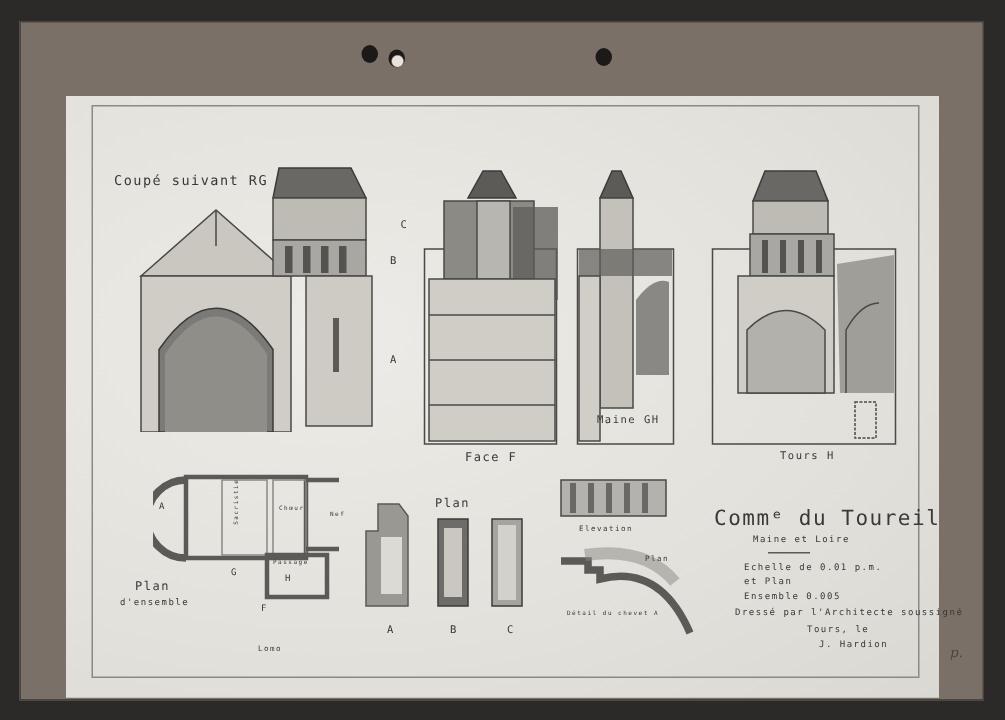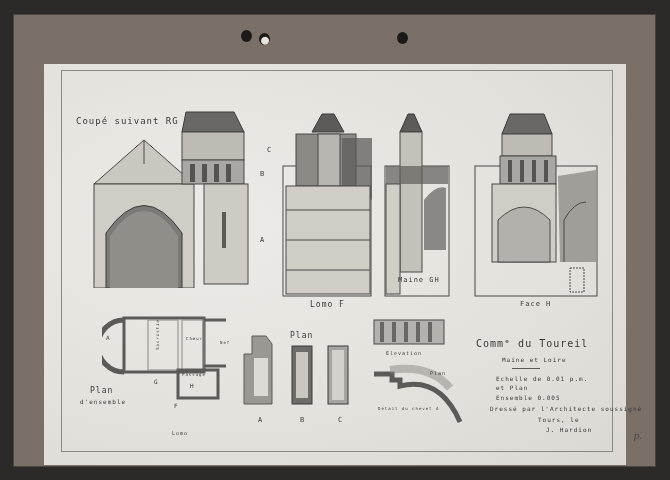--- a/index.html
+++ b/index.html
@@ -57,21 +57,21 @@
     <rect x="1" y="56" width="88" height="130" fill="none" stroke="#4a4946"></rect>
     <polygon points="40,4 52,4 62,22 30,22" fill="#5d5b58" stroke="#3c3b39"></polygon>
     <rect x="14" y="24" width="60" height="52" fill="#8c8a85" stroke="#4a4946"></rect>
     <rect x="36" y="24" width="22" height="52" fill="#b8b6b0" stroke="#4a4946"></rect>
     <path d="M60,28 L90,28 L90,90 L60,80 Z" fill="#5e5c59" opacity=".75"></path>
     <rect x="4" y="76" width="84" height="108" fill="#cfcdc6" stroke="#4a4946"></rect>
     <line x1="4" y1="100" x2="88" y2="100" class="pencil"></line>
     <line x1="4" y1="130" x2="88" y2="130" class="pencil"></line>
     <line x1="4" y1="160" x2="88" y2="160" class="pencil"></line>
   </svg>
-  <span class="hand" style="left:266px;top:236px;font-size:8px;">Lomo F</span>
+  <span class="hand" style="left:266px;top:236px;font-size:8px;">Face F</span>
 
   <svg class="drawing" style="left:340px;top:46px;" width="68" height="190">
     <rect x="1" y="56" width="64" height="130" fill="none" stroke="#4a4946"></rect>
     <polygon points="24,4 30,4 38,22 16,22" fill="#5d5b58" stroke="#3c3b39"></polygon>
     <rect x="16" y="22" width="22" height="140" fill="#c3c1ba" stroke="#4a4946"></rect>
     <rect x="2" y="56" width="62" height="18" fill="#5e5c59" opacity=".7"></rect>
     <rect x="2" y="74" width="14" height="110" fill="#d0cec7" stroke="#4a4946"></rect>
     <path d="M40,90 Q52,74 62,78 L62,140 L40,140 Z" fill="#8a8884"></path>
   </svg>
   <span class="hand" style="left:354px;top:212px;font-size:7px;">Maine GH</span>
@@ -86,21 +86,21 @@
         <rect x="46" y="50" width="4" height="22"></rect>
         <rect x="58" y="50" width="4" height="22"></rect>
         <rect x="70" y="50" width="4" height="22"></rect>
       </g>
     <rect x="18" y="74" width="64" height="78" fill="#cfcdc6" stroke="#4a4946"></rect>
     <path d="M24,152 L24,110 Q50,84 76,110 L76,152 Z" fill="#b3b1ab" stroke="#4a4946"></path>
     <path d="M84,66 L122,60 L122,152 L86,152 Z" fill="#8f8d88" opacity=".8"></path>
     <path d="M90,152 L90,110 Q100,92 112,92" class="pencil"></path>
     <rect x="96" y="158" width="14" height="24" fill="none" stroke="#4a4946" stroke-dasharray="2,1"></rect>
   </svg>
-  <span class="hand" style="left:476px;top:236px;font-size:7px;">Face H</span>
+  <span class="hand" style="left:476px;top:236px;font-size:7px;">Tours H</span>
 
   <svg class="drawing" style="left:58px;top:248px;" width="130" height="90">
     <path d="M22,8 A26,26 0 0 0 22,60" fill="none" stroke="#5c5a57" stroke-width="5"></path>
     <rect x="22" y="6" width="80" height="54" fill="none" stroke="#5c5a57" stroke-width="3"></rect>
     <rect x="46" y="8" width="30" height="50" fill="none" stroke="#8a8884"></rect>
     <rect x="80" y="8" width="22" height="50" fill="none" stroke="#8a8884"></rect>
     <line x1="102" y1="8" x2="124" y2="8" stroke="#5c5a57" stroke-width="3"></line>
     <line x1="102" y1="54" x2="124" y2="54" stroke="#5c5a57" stroke-width="3"></line>
     <rect x="76" y="58" width="40" height="28" fill="none" stroke="#5c5a57" stroke-width="3"></rect>
   </svg>
@@ -138,21 +138,21 @@
         <rect x="46" y="6" width="4" height="20"></rect>
         <rect x="58" y="6" width="4" height="20"></rect>
       </g>
     <path d="M4,58 L22,58 L22,64 L30,64 L30,70 Q70,60 90,106" fill="none" stroke="#5c5a57" stroke-width="5"></path>
     <path d="M20,54 Q60,48 80,72" fill="none" stroke="#8a8884" stroke-width="8" opacity=".5"></path>
   </svg>
   <span class="hand" style="left:342px;top:286px;font-size:5px;">Elevation</span>
   <span class="hand" style="left:386px;top:306px;font-size:5px;">Plan</span>
   <span class="hand" style="left:334px;top:342px;font-size:4px;">Détail du chevet A</span>
 
-  <div class="hand" style="left:432px;top:274px;font-size:10px;">Commᵉ du Toureil</div>
+  <div class="hand" style="left:432px;top:274px;font-size:14px;">Commᵉ du Toureil</div>
   <div class="hand" style="left:458px;top:292px;font-size:6px;">Maine et Loire</div>
   <div style="position:absolute;left:468px;top:304px;width:28px;border-top:1px solid #5a5955;"></div>
   <div class="hand" style="left:452px;top:311px;font-size:6px;">Echelle de 0.01 p.m.</div>
   <div class="hand" style="left:452px;top:320px;font-size:6px;">et Plan</div>
   <div class="hand" style="left:452px;top:330px;font-size:6px;">Ensemble 0.005</div>
   <div class="hand" style="left:446px;top:341px;font-size:6px;">Dressé par l'Architecte soussigné</div>
   <div class="hand" style="left:494px;top:352px;font-size:6px;">Tours, le</div>
   <div class="hand" style="left:502px;top:362px;font-size:6px;">J. Hardion</div>
 </div>
 

